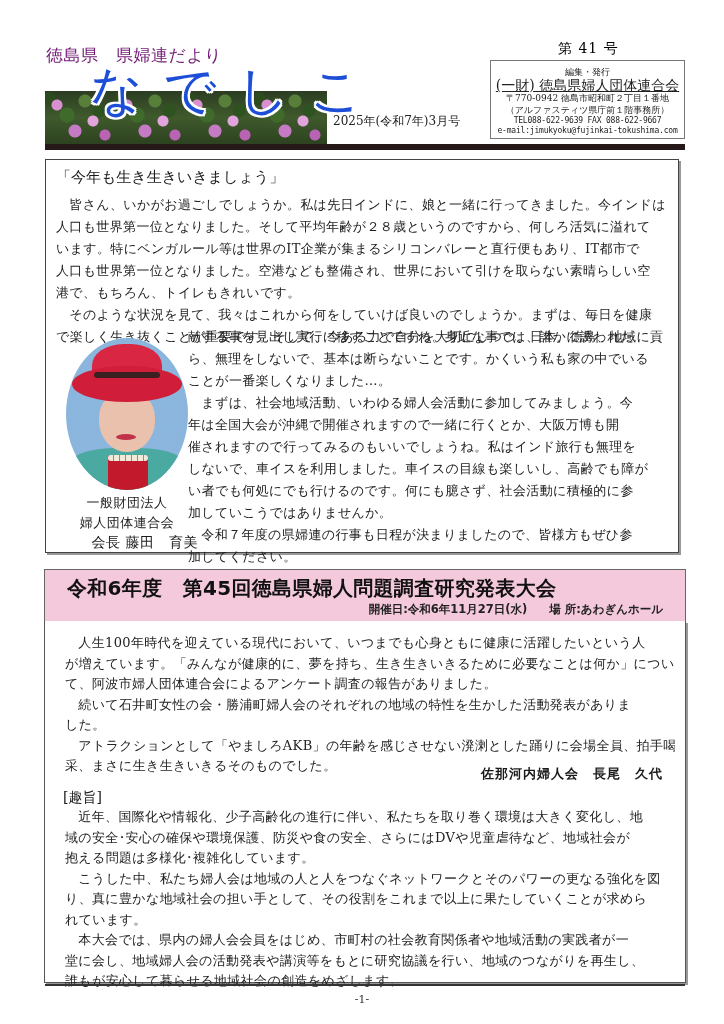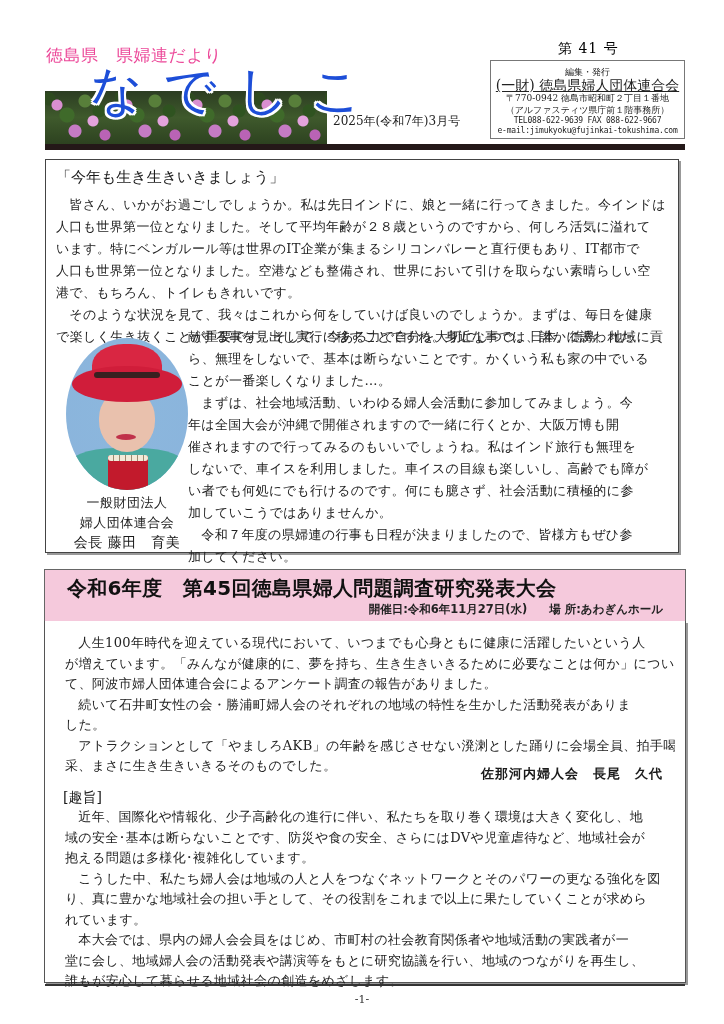--- a/index.html
+++ b/index.html
@@ -1,20 +1,20 @@
 <!DOCTYPE html>
 <html><head>
 <meta charset="utf-8">
 <style>
   * { box-sizing: border-box; margin: 0; padding: 0; }
   html, body { width: 724px; height: 1024px; background: #ffffff; overflow: hidden; }
   body { position: relative; font-family: "DejaVu Serif", "Liberation Serif", serif; color: #1e1e1e; }
 
   
-  .masthead-sub { position: absolute; left: 46px; top: 44px; font-family: "DejaVu Sans", sans-serif; font-size: 17px; letter-spacing: 0.5px; color: #ec4899; }
+  .masthead-sub { position: absolute; left: 46px; top: 44px; font-family: "DejaVu Sans", sans-serif; font-size: 17px; letter-spacing: 0.5px; color: #701a75; }
   .flower-banner { position: absolute; left: 45px; top: 91px; width: 282px; height: 53px; overflow: hidden;
     background:
       radial-gradient(circle at 12px 14px, #d98fd0 0 5px, transparent 6px),
       radial-gradient(circle at 30px 40px, #c57bc4 0 6px, transparent 7px),
       radial-gradient(circle at 48px 30px, #e3a3dc 0 5px, transparent 6px),
       radial-gradient(circle at 60px 44px, #b963b5 0 5px, transparent 6px),
       radial-gradient(circle at 4px 8px, #2e4a1f 0 6px, transparent 7px),
       radial-gradient(circle at 22px 24px, #3f6a2a 0 7px, transparent 8px),
       radial-gradient(circle at 40px 10px, #587f3a 0 6px, transparent 7px),
       radial-gradient(circle at 54px 20px, #2f5320 0 6px, transparent 7px),
@@ -45,21 +45,21 @@
   .hat-band { position: absolute; left: 28px; top: 34px; width: 66px; height: 6px; background: #3a2020; border-radius: 3px; }
   .face { position: absolute; left: 33px; top: 52px; width: 56px; height: 62px; border-radius: 45% 45% 50% 50%; background: #e9c1ad; }
   .lips { position: absolute; left: 50px; top: 96px; width: 20px; height: 6px; border-radius: 50%; background: #c0324a; }
   .scarf { position: absolute; left: 0px; top: 110px; width: 122px; height: 50px; background: #4aa9a0; border-radius: 40% 40% 0 0; }
   .dress { position: absolute; left: 42px; top: 118px; width: 40px; height: 40px; background: #c21a2c; }
   .pearls { position: absolute; left: 42px; top: 117px; width: 40px; height: 6px; border-radius: 3px; background: repeating-linear-gradient(90deg, #f2ead8 0 5px, #9a8a70 5px 6px); }
 
   .caption { position: absolute; left: 10px; width: 142px; text-align: center; font-size: 13px; font-weight: normal; color: #1a1a1a; letter-spacing: 0.5px; }
   .cap1 { top: 334px; }
   .cap2 { top: 354px; }
-  .cap3 { top: 374px; font-size: 14px; }
+  .cap3 { top: 374px; font-size: 14px; text-align: right; }
 
   
   .conf-header { position: absolute; left: 44px; top: 569px; width: 642px; height: 52px; background: #f5c9dc; border: 1px solid #666; border-bottom: none; }
   .conf-title { position: absolute; left: 22px; top: 5px; font-family: "DejaVu Sans", sans-serif; font-weight: bold; font-size: 20px; color: #111; letter-spacing: 0.3px; white-space: nowrap; }
   .conf-meta { position: absolute; right: 22px; top: 32px; font-family: "DejaVu Sans", sans-serif; font-weight: bold; font-size: 11.5px; color: #222; white-space: nowrap; }
   .conf-meta span { margin-left: 22px; }
   .conf-body { position: absolute; left: 44px; top: 621px; width: 642px; height: 362px; border: 1px solid #555; border-top: none; box-shadow: 2px 2px 0 #999; }
   .conf-text { position: absolute; left: 20px; width: 610px; font-size: 13px; line-height: 20.5px; color: #222; letter-spacing: 0.35px; }
   .ct1 { top: 12px; }
   .conf-sign { position: absolute; right: 22px; top: 144px; font-size: 13px; font-weight: bold; color: #1a1a1a; letter-spacing: 1px; }
@@ -144,21 +144,21 @@
     <span class="line">て、阿波市婦人団体連合会によるアンケート調査の報告がありました。</span>
     <span class="line">　続いて石井町女性の会・勝浦町婦人会のそれぞれの地域の特性を生かした活動発表がありま</span>
     <span class="line">した。</span>
     <span class="line">　アトラクションとして「やましろAKB」の年齢を感じさせない溌溂とした踊りに会場全員、拍手喝</span>
     <span class="line">采、まさに生き生きいきるそのものでした。</span>
   </div>
   <div class="conf-sign">佐那河内婦人会　長尾　久代</div>
   <div class="shuishi">[趣旨]</div>
   <div class="conf-text ct2">
     <span class="line">　近年、国際化や情報化、少子高齢化の進行に伴い、私たちを取り巻く環境は大きく変化し、地</span>
-    <span class="line">域の安全･基本は断らないことです、防災や食の安全、さらにはDVや児童虐待など、地域社会が</span>
+    <span class="line">域の安全･安心の確保や環境保護、防災や食の安全、さらにはDVや児童虐待など、地域社会が</span>
     <span class="line">抱える問題は多様化･複雑化しています。</span>
     <span class="line">　こうした中、私たち婦人会は地域の人と人をつなぐネットワークとそのパワーの更なる強化を図</span>
     <span class="line">り、真に豊かな地域社会の担い手として、その役割をこれまで以上に果たしていくことが求めら</span>
     <span class="line">れています。</span>
     <span class="line">　本大会では、県内の婦人会会員をはじめ、市町村の社会教育関係者や地域活動の実践者が一</span>
     <span class="line">堂に会し、地域婦人会の活動発表や講演等をもとに研究協議を行い、地域のつながりを再生し、</span>
     <span class="line">誰もが安心して暮らせる地域社会の創造をめざします。</span>
   </div>
 </div>
 

